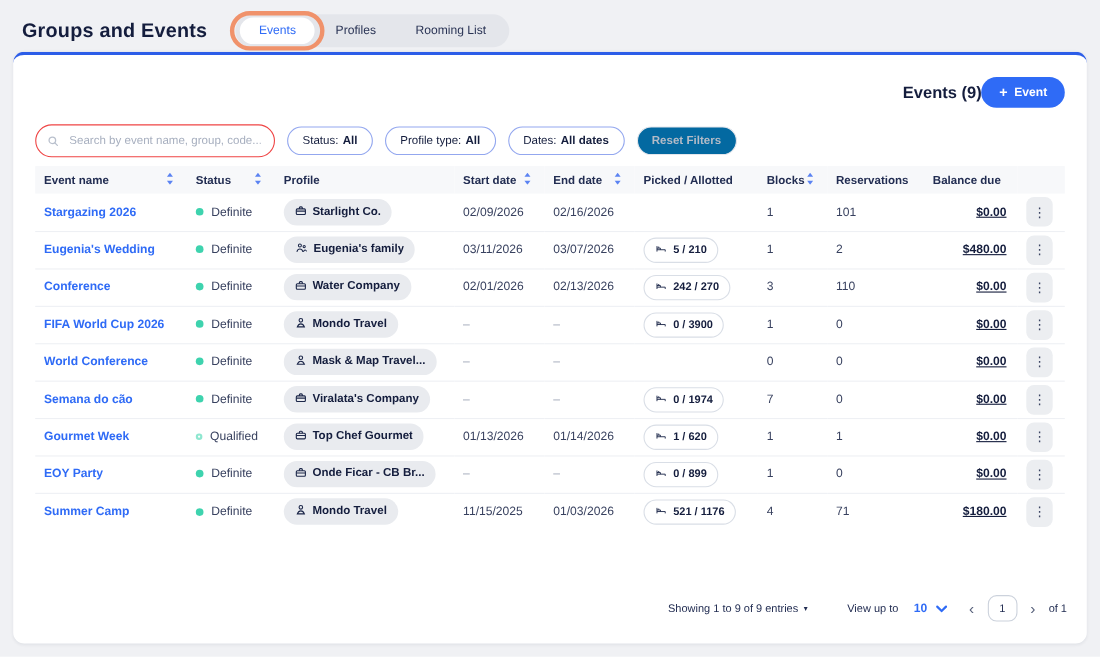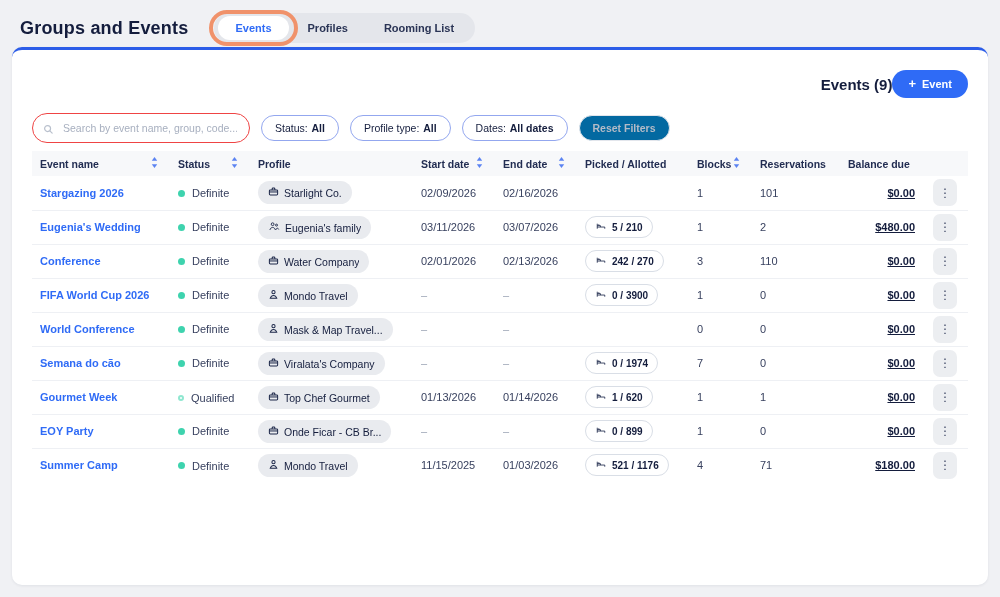--- a/index.html
+++ b/index.html
@@ -14,21 +14,21 @@
   :root{
     --accent:#2f6bf6;
     --teal:#3ed3ae;
     --orange:#f0926b;
     --navy:#141d3d;
   }
   
   .topbar{ display:flex; align-items:center; gap:26px; padding:13px 0 0 20px; }
   .page-title{ font-size:18px; font-weight:bold; color:var(--navy); letter-spacing:.2px; }
   .tab-group{ background:#e4e6eb; border-radius:18px; padding:3px 4px; display:flex; align-items:center; gap:2px; }
-  .tab{ position:relative; padding:6px 17px; font-size:11px; font-weight:bold; color:#2a3455; border-radius:15px; cursor:pointer; white-space:nowrap; }
+  .tab{ position:relative; padding:6px 17px; font-size:11px; font-weight:normal; color:#2a3455; border-radius:15px; cursor:pointer; white-space:nowrap; }
   .tab.active{ background:#fff; color:var(--accent); }
   .ring{ position:absolute; top:-6px; bottom:-6px; left:-9px; right:-9px; border:4px solid var(--orange); border-radius:20px; pointer-events:none; }
   
   .card{ position:absolute; left:12px; right:12px; top:47px; bottom:12px;
          background:#fff; border-radius:10px; border-top:3px solid #2c5de8;
          box-shadow:0 1px 3px rgba(20,30,60,.07); padding:16px 20px 18px; }
   .card-head{ display:flex; justify-content:flex-end; align-items:center; margin-top:4px; }
   .card-title{ font-size:15px; font-weight:bold; color:var(--navy); }
   .add-btn{ background:var(--accent); color:#fff; border:none; border-radius:16px; padding:8px 16px;
             font-size:11px; font-weight:bold; font-family:inherit; display:flex; align-items:center; gap:6px; cursor:pointer; }
@@ -49,22 +49,22 @@
   table{ width:100%; border-collapse:collapse; table-layout:fixed; margin-top:8px; }
   thead tr{ background:#f7f8fa; }
   th{ font-size:10.5px; font-weight:bold; color:#222d52; text-align:left; padding:0 8px; height:25px; }
   .th-inner{ display:flex; align-items:center; justify-content:space-between; padding-right:4px; }
   tbody td{ font-size:11px; color:#38415f; border-top:1px solid #eef0f4; height:34px; padding:0 8px; white-space:nowrap; overflow:hidden; }
   tbody tr:first-child td{ border-top:none; }
   .event-link{ color:var(--accent); font-weight:bold; font-size:11px; text-decoration:none; cursor:pointer; }
   .status-wrap{ display:inline-flex; align-items:center; gap:7px; }
   .dot{ width:7px; height:7px; border-radius:50%; background:var(--teal); display:inline-block; }
   .dot.hollow{ background:#fff; border:2px solid #8fe7d0; width:6px; height:6px; }
-  .profile-pill{ display:inline-flex; align-items:flex-end; gap:5px; background:#e9ebef; border-radius:12px;
-                 padding:5px 10px; font-weight:normal; font-size:10.5px; color:var(--navy); max-width:100%; }
+  .profile-pill{ display:inline-flex; align-items:flex-start; gap:5px; background:#e9ebef; border-radius:12px;
+                 padding:5px 10px; font-weight:bold; font-size:10.5px; color:var(--navy); max-width:100%; }
   .profile-pill .txt{ overflow:hidden; text-overflow:ellipsis; white-space:nowrap; }
   .picked-pill{ display:inline-flex; align-items:center; gap:5px; background:#fff; border:1px solid #d9dee6;
                 border-radius:12px; padding:4px 9px; font-weight:bold; font-size:10px; color:var(--navy); }
   .dash{ color:#9ba3b5; }
   td.balance{ text-align:right; font-weight:bold; color:var(--navy); font-size:11px; padding-right:10px;text-decoration:underline; }
   .kebab{ width:24px; height:27px; border:none; border-radius:7px; background:#eceef1; color:#3a4462;
           font-size:12px; cursor:pointer; display:flex; align-items:center; justify-content:center; }
   
   .table-footer{ position:absolute; right:18px; bottom:20px; display:flex; align-items:center; font-size:10px; color:#222d52; }
   .showing{ display:inline-flex; align-items:center; gap:5px; cursor:pointer; }
@@ -499,13 +499,30 @@
           <td class="balance">$180.00</td>
           <td>
             <button class="kebab">
               <span>⋮</span>
             </button>
           </td>
         </tr>
       </tbody>
   </table>
 
+  <div class="table-footer">
+    <span class="showing">
+      <span>Showing 1 to 9 of 9 entries</span>
+      <span class="caret">▾</span>
+    </span>
+    <span class="viewupto">View up to</span>
+    <span class="page-size">
+      <span>10</span>
+      <svg width="10" height="7" viewBox="0 0 10 7" fill="none" stroke="#2f6bf6" stroke-width="2" stroke-linecap="round">
+          <path d="M1 1.5l4 4 4-4"></path>
+        </svg>
+    </span>
+    <button class="pg-chevron">‹</button>
+    <span class="page-box">1</span>
+    <button class="pg-chevron pg-next">›</button>
+    <span class="of-label">of 1</span>
+  </div>
 </div>
 
 </body></html>

